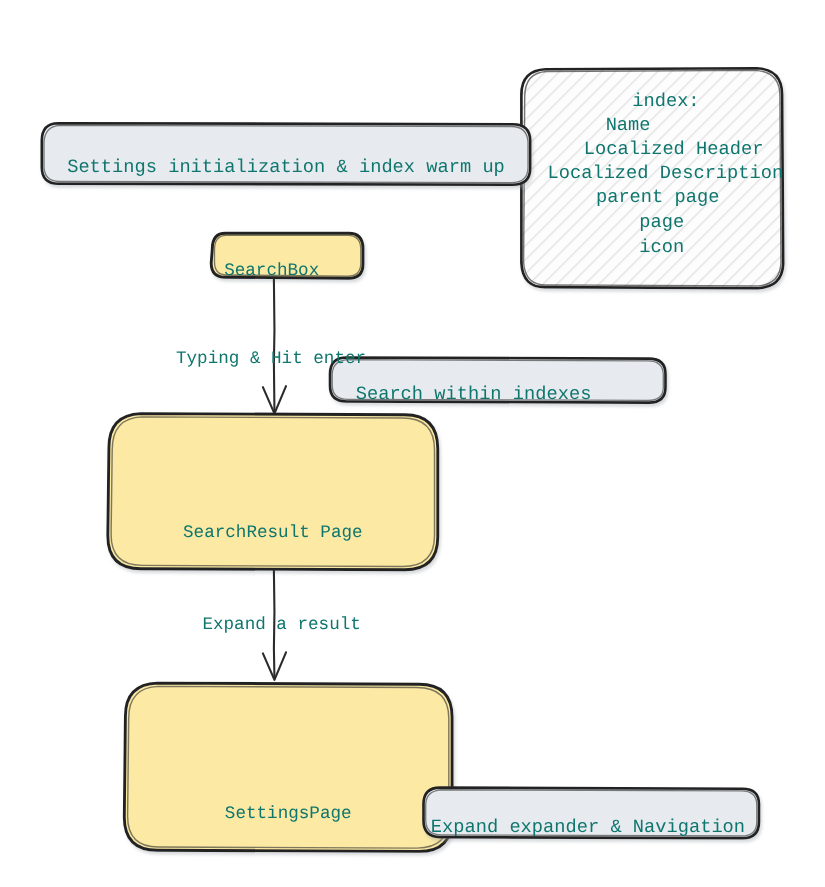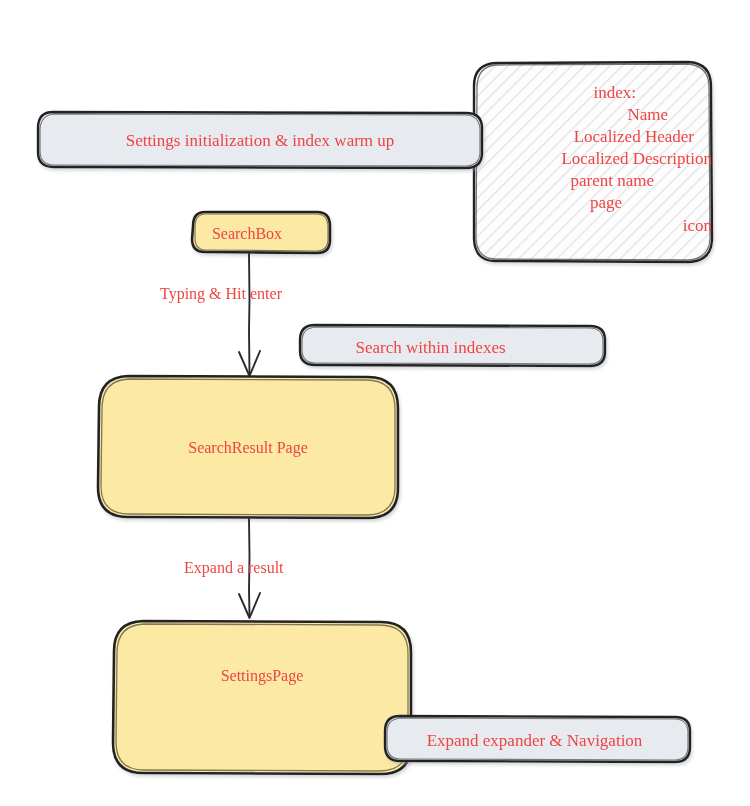--- a/index.html
+++ b/index.html
@@ -20,27 +20,27 @@
   }
   svg.canvas {
     position: absolute;
     top: 0;
     left: 0;
     width: 750px;
     height: 806px;
   }
   .node-text {
     position: absolute;
-    font-family: Liberation Serif, serif;
-    color: #ef4444;
+    font-family: Liberation Mono, monospace;
+    color: #0f766e;
     white-space: pre;
     pointer-events: none;
     line-height: 1.30;
   }
-  .t-center { text-align: center; }
+  .t-center { text-align: center; margin-top: 12px; }
   .t-right  { text-align: right; }
   .fs16 { font-size: 16px; }
   .fs17 { font-size: 17px; }
 </style>
 </head>
 <body>
 
 <div id="diagram-root">
 
   <svg class="canvas" viewBox="0 0 750 806" xmlns="http://www.w3.org/2000/svg">
@@ -111,35 +111,35 @@
                L 400 761 Q 385 761 385 746 L 385 731 Q 385 716 400 716 Z" fill="#e7ebef" stroke="#232323" stroke-width="2.4" stroke-linejoin="round" filter="url(#softshadow)"></path>
       <path d="M 401 718 L 674 719 Q 688 719 688 732 L 688 747 Q 688 760 674 760
                L 401 759 Q 387 759 387 745 L 387 732 Q 387 719 401 718" fill="none" stroke="#2b2b2b" stroke-width="1.2" opacity="0.6"></path>
     </g>
   </svg>
 
   <div class="node-text fs17 t-center" style="left:38px; top:130px; width:444px;">Settings initialization &amp; index warm up</div>
 
   <div style="position:absolute; left:474px; top:82px; width:238px;">
     <div class="node-text fs17 t-right" style="position:static; padding-right:76px;">index:</div>
-    <div class="node-text fs17 t-right" style="position:static; padding-right:44px;">Name</div>
+    <div class="node-text fs17 t-right" style="position:static; padding-right:44px;text-align:center;">Name</div>
     <div class="node-text fs17 t-right" style="position:static; padding-right:18px;">Localized Header</div>
     <div class="node-text fs17 t-right" style="position:static; padding-right:0;">Localized Description</div>
-    <div class="node-text fs17 t-right" style="position:static; padding-right:58px;">parent name</div>
+    <div class="node-text fs17 t-right" style="position:static; padding-right:58px;">parent page</div>
     <div class="node-text fs17 t-right" style="position:static; padding-right:90px;padding-left:27px;">page</div>
-    <div class="node-text fs17 t-right" style="position:static; ">icon</div>
+    <div class="node-text fs17 t-right" style="position:static; padding-right:90px;">icon</div>
   </div>
 
   <div class="node-text fs16 t-center" style="left:192px; top:224px; width:110px;">SearchBox</div>
 
   <div class="node-text fs17 t-center" style="left:300px; top:337px; width:261px;">Search within indexes</div>
 
-  <div class="node-text fs16 t-center" style="left:98px; top:438px; width:300px;">SearchResult Page</div>
+  <div class="node-text fs16 t-center" style="left:98px; top:462px; width:300px;">SearchResult Page</div>
 
-  <div class="node-text fs16 t-center" style="left:113px; top:666px; width:298px;">SettingsPage</div>
+  <div class="node-text fs16 t-center" style="left:113px; top:718px; width:298px;">SettingsPage</div>
 
   <div class="node-text fs17 t-center" style="left:382px; top:730px; width:305px;">Expand expander &amp; Navigation</div>
 
-  <div class="node-text fs16" style="left:160px; top:284px;">Typing &amp; Hit enter</div>
+  <div class="node-text fs16" style="left:160px; top:316px;">Typing &amp; Hit enter</div>
 
   <div class="node-text fs16" style="left:184px; top:558px;">Expand a result</div>
 
 </div>
 
 </body></html>

